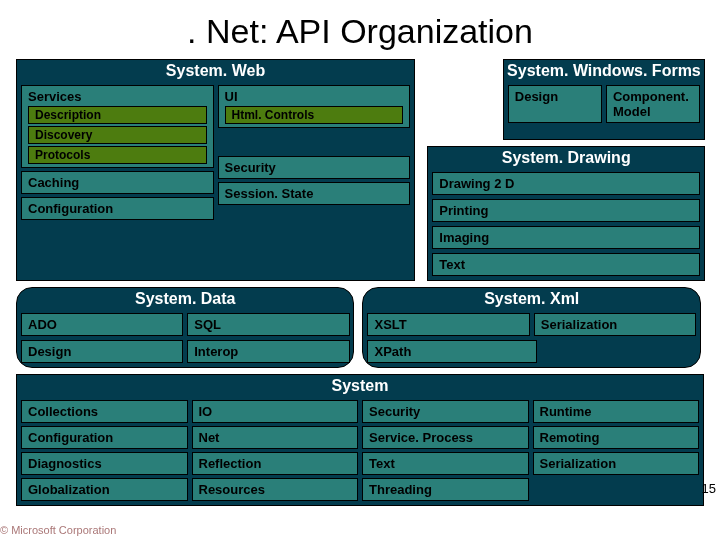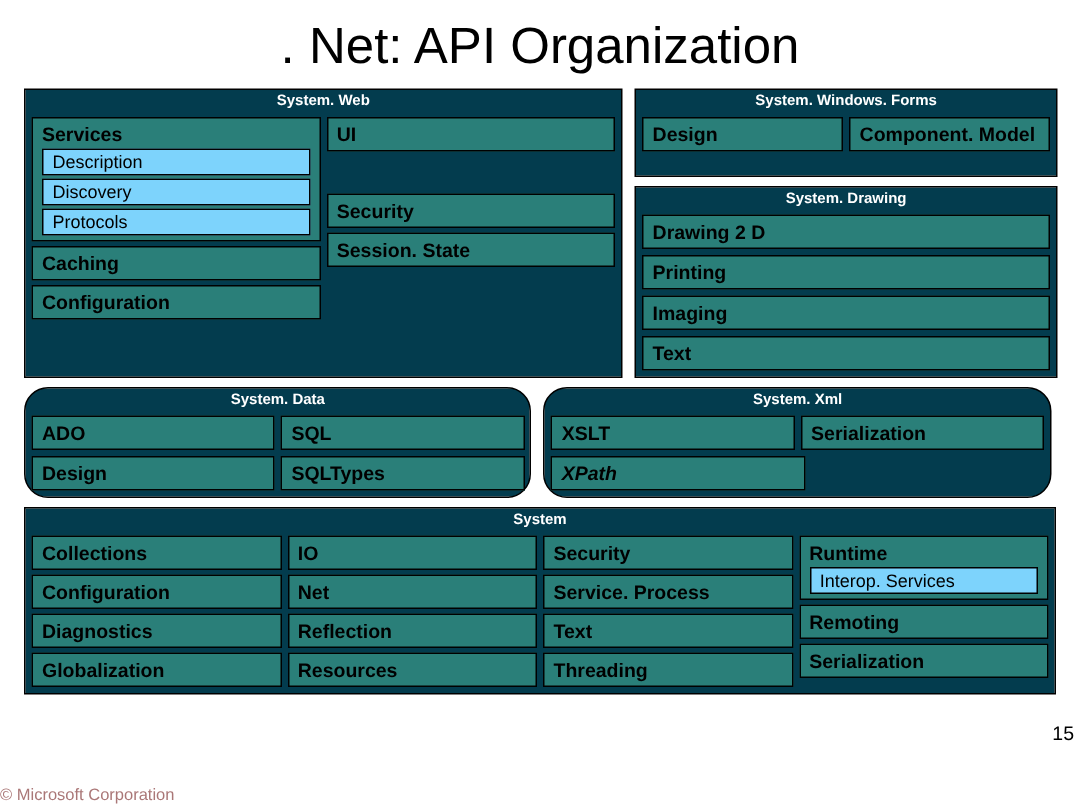--- a/index.html
+++ b/index.html
@@ -35,33 +35,33 @@
     background: #003a4d;
     background: linear-gradient(#033c4e,#033c4e);
     border: 1px solid #000;
     box-sizing: border-box;
     position: relative;
   }
   .panel-title {
     color: #fff;
     text-align: center;
     font-weight: bold;
-    font-size: 10px;
+    font-size: 16px;
     padding: 2px 0 2px 0;
   }
   
   .sw-left { flex: 0 0 58%; }
   .half { flex: 0 0 49.2%; border-radius: 16px; }
 
   
   .nested {
     border:1px solid #000;
-    background:#7dd3fc;
+    background:#4d7c0f;
     font-size:12px;
-    font-weight:normal;
+    font-weight:bold;
     padding:1px 6px;
     margin-top:2px;
   }
 
   .footer-copy {
     position:absolute;
     bottom:4px;
     left:0;
     width:100%;
     text-align:left;
@@ -118,29 +118,30 @@
             <div class="nested">Description</div>
             <div class="nested">Discovery</div>
             <div class="nested">Protocols</div>
           </div>
           <div class="sys-cell">Caching</div>
           <div class="sys-cell">Configuration</div>
         </div>
         <div style="flex:1; display:flex; flex-direction:column; gap:3px;">
           <div class="sys-cell">
             <span>UI</span>
+            <div class="nested">Html. Controls</div>
           </div>
           <div style="height:22px;"></div>
           <div class="sys-cell">Security</div>
           <div class="sys-cell">Session. State</div>
         </div>
       </div>
     </div>
 
-    <div style="flex:0 0 41%; display:flex; flex-direction:column; gap:6px;">
+    <div style="flex:0 0 41%; display:flex; flex-direction:column; gap:6px;align-items:flex-end;">
       <div class="panel">
         <div class="panel-title">System. Windows. Forms</div>
         <div style="display:flex; gap:4px; padding:3px 4px 16px 4px;">
           <div class="sys-cell" style="flex:1;">Design</div>
           <div class="sys-cell" style="flex:1;">Component. Model</div>
         </div>
       </div>
       <div class="panel">
         <div class="panel-title">System. Drawing</div>
         <div style="display:flex; flex-wrap:wrap; gap:4px; padding:3px 4px 4px 4px;">
@@ -153,29 +154,29 @@
     </div>
   </div>
 
   <div class="row2">
     <div class="panel half">
       <div class="panel-title">System. Data</div>
       <div style="display:flex; flex-wrap:wrap; gap:4px; padding:3px 4px 4px 4px;">
         <div class="sys-cell" style="flex:1 1 45%;">ADO</div>
         <div class="sys-cell" style="flex:1 1 45%;">SQL</div>
         <div class="sys-cell" style="flex:1 1 45%;">Design</div>
-        <div class="sys-cell" style="flex:1 1 45%;">SQLTypes</div>
+        <div class="sys-cell" style="flex:1 1 45%;">Interop</div>
       </div>
     </div>
     <div class="panel half">
       <div class="panel-title">System. Xml</div>
       <div style="display:flex; flex-wrap:wrap; gap:4px; padding:3px 4px 4px 4px;">
         <div class="sys-cell" style="flex:1 1 45%;">XSLT</div>
         <div class="sys-cell" style="flex:1 1 45%;">Serialization</div>
-        <div class="sys-cell" style="flex:1 1 45%;font-style:italic;">XPath</div>
+        <div class="sys-cell" style="flex:1 1 45%;">XPath</div>
         <div style="flex:1 1 45%;"></div>
       </div>
     </div>
   </div>
 
   <div class="panel" style="width:100%;">
     <div class="panel-title">System</div>
     <div class="sys-cols">
       <div class="sys-col">
         <div class="sys-cell">Collections</div>
@@ -191,21 +192,20 @@
       </div>
       <div class="sys-col">
         <div class="sys-cell">Security</div>
         <div class="sys-cell">Service. Process</div>
         <div class="sys-cell">Text</div>
         <div class="sys-cell">Threading</div>
       </div>
       <div class="sys-col">
         <div class="sys-cell">
           <span>Runtime</span>
-          <div class="nested">Interop. Services</div>
         </div>
         <div class="sys-cell">Remoting</div>
         <div class="sys-cell">Serialization</div>
       </div>
     </div>
   </div>
 
   <div class="page-num">15</div>
 </div>
 

